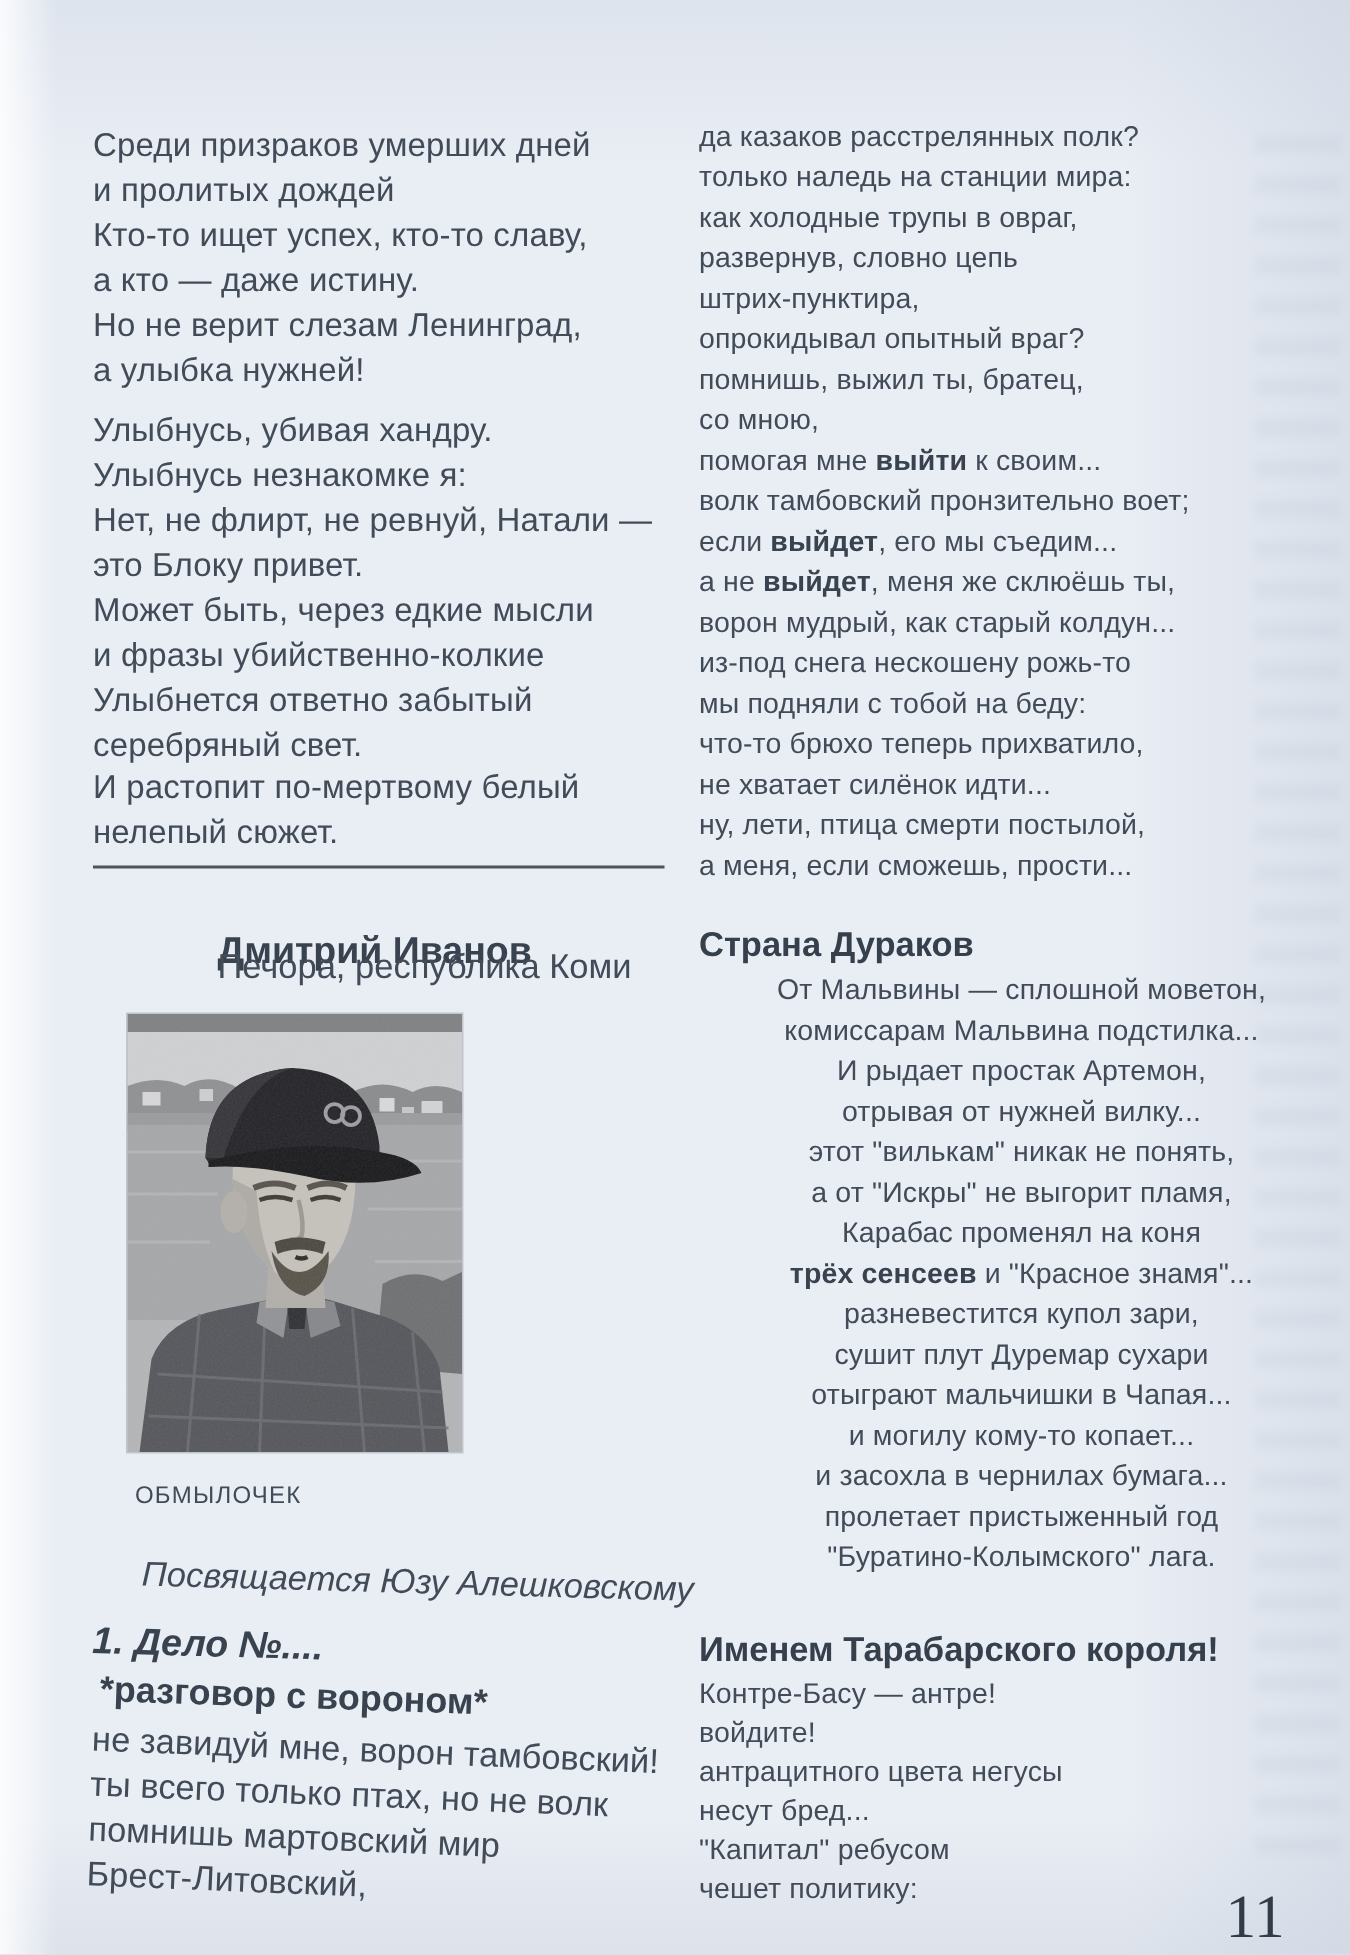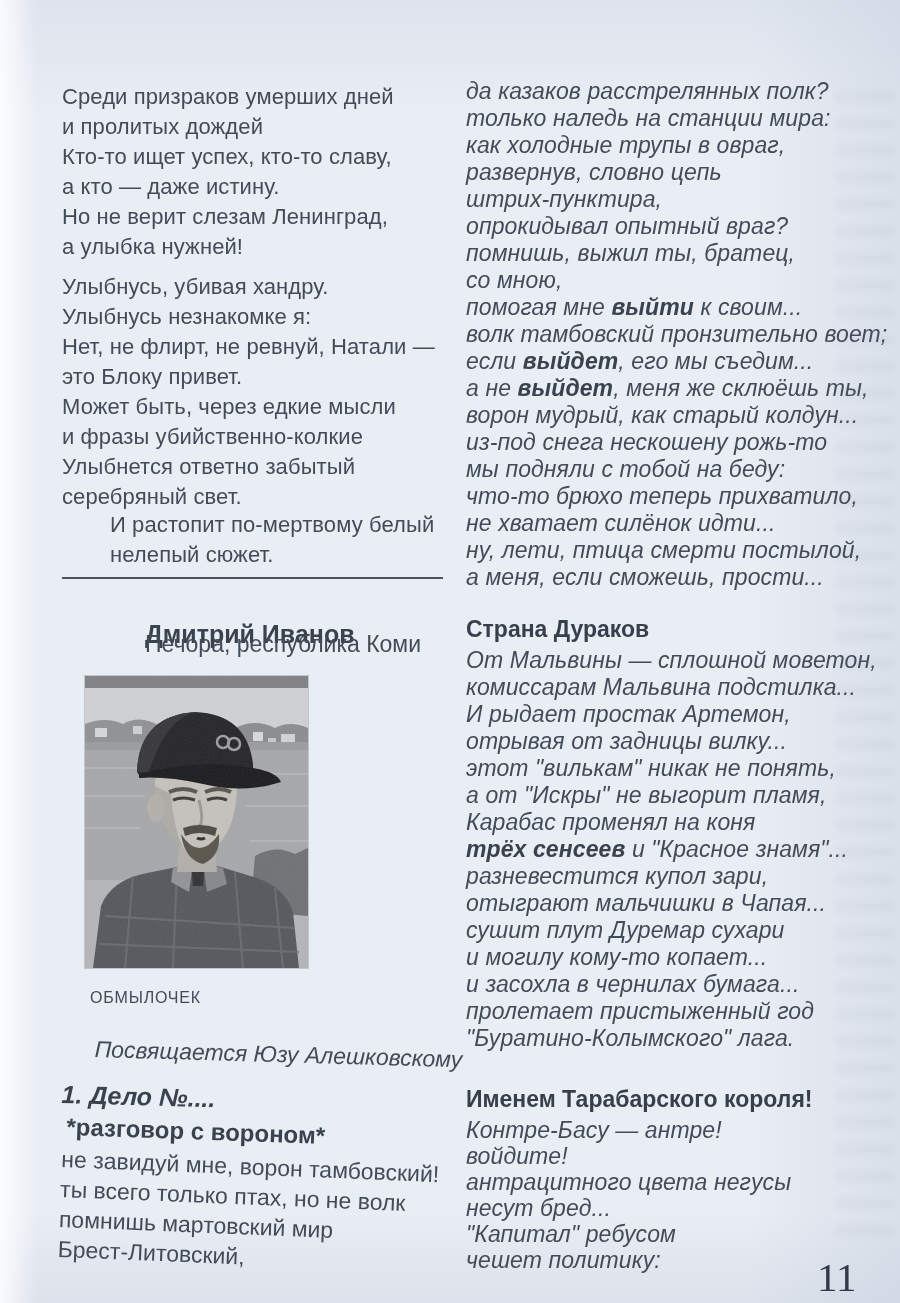--- a/index.html
+++ b/index.html
@@ -13,21 +13,21 @@
     background:
       linear-gradient(90deg, rgba(255,255,255,.85) 0px, rgba(255,255,255,0) 38px),
       linear-gradient(180deg, rgba(203,212,226,.38) 0, rgba(203,212,226,0) 110px),
       linear-gradient(270deg, rgba(196,206,221,.42) 0, rgba(196,206,221,0) 150px),
       linear-gradient(0deg, rgba(182,192,208,.25) 0, rgba(182,192,208,0) 90px),
       #e9edf4;
     color:#424c59;
   }
   .abs{position:absolute;}
   .stanza{font-size:22px;line-height:30px;letter-spacing:.1px;}
-  .poem{font-size:23px;line-height:27px;letter-spacing:.1px;font-style:italic;}
+  .poem{font-size:19px;line-height:27px;letter-spacing:.1px;}
   .poem .line, .stanza .line{white-space:nowrap;}
   b{font-weight:700;color:#39434f;}
   .divider{border-top:2px solid #4e545c;width:381px;}
   .author-name{font-weight:700;font-size:25px;color:#39434f;margin-top:20px;}
   .author-loc{font-size:23px;}
   .sec-title{font-size:16px;letter-spacing:.8px;}
   .dedication{font-style:italic;font-size:23px;transform:rotate(1.6deg);transform-origin:0 0;}
   .poem1-title{font-weight:700;font-style:italic;font-size:25px;color:#39434f;transform:rotate(1.6deg);transform-origin:0 0;}
   .poem1-sub{font-weight:700;font-size:24px;color:#39434f;transform:rotate(2deg);transform-origin:0 0;}
   .poem1-lines{font-size:23px;line-height:30px;transform:rotate(2.3deg);transform-origin:0 0;}
@@ -57,21 +57,21 @@
       <div class="line">Улыбнусь, убивая хандру.</div>
       <div class="line">Улыбнусь незнакомке я:</div>
       <div class="line">Нет, не флирт, не ревнуй, Натали —</div>
       <div class="line">это Блоку привет.</div>
       <div class="line">Может быть, через едкие мысли</div>
       <div class="line">и фразы убийственно-колкие</div>
       <div class="line">Улыбнется ответно забытый</div>
       <div class="line">серебряный свет.</div>
     </div>
 
-  <div class="abs stanza" style="left:62px;top:510px;width:400px;margin-left:48px;">
+  <div class="abs stanza" style="left:62px;top:510px;width:400px;">
       <div class="line">И растопит по-мертвому белый</div>
       <div class="line">нелепый сюжет.</div>
     </div>
 
   <div class="abs divider" style="left:62px;top:577px;"></div>
 
   <div class="abs author-name" style="left:145px;top:600px;">Дмитрий Иванов</div>
   <div class="abs author-loc" style="left:145px;top:631px;">Печора, республика Коми</div>
 
   <div class="abs photo-frame" style="left:85px;top:676px;width:223px;height:292px;" title="черно-белое фото: мужчина в тёмной кепке с бородкой на фоне реки и берега с домами">
@@ -190,32 +190,32 @@
       <div class="line">из-под снега нескошену рожь-то</div>
       <div class="line">мы подняли с тобой на беду:</div>
       <div class="line">что-то брюхо теперь прихватило,</div>
       <div class="line">не хватает силёнок идти...</div>
       <div class="line">ну, лети, птица смерти постылой,</div>
       <div class="line">а меня, если сможешь, прости...</div>
     </div>
 
   <div class="abs p-title" style="left:466px;top:616px;">Страна Дураков</div>
 
-  <div class="abs poem" style="left:466px;top:647px;width:430px;">
+  <div class="abs poem" style="left:466px;top:647px;width:430px;text-align:center;">
       <div class="line">От Мальвины — сплошной моветон,</div>
       <div class="line">комиссарам Мальвина подстилка...</div>
       <div class="line">И рыдает простак Артемон,</div>
-      <div class="line">отрывая от задницы вилку...</div>
+      <div class="line">отрывая от нужней вилку...</div>
       <div class="line">этот "вилькам" никак не понять,</div>
       <div class="line">а от "Искры" не выгорит пламя,</div>
       <div class="line">Карабас променял на коня</div>
       <div class="line"><b>трёх сенсеев</b><span> и "Красное знамя"...</span></div>
       <div class="line">разневестится купол зари,</div>
+      <div class="line">сушит плут Дуремар сухари</div>
       <div class="line">отыграют мальчишки в Чапая...</div>
-      <div class="line">сушит плут Дуремар сухари</div>
       <div class="line">и могилу кому-то копает...</div>
       <div class="line">и засохла в чернилах бумага...</div>
       <div class="line">пролетает пристыженный год</div>
       <div class="line">"Буратино-Колымского" лага.</div>
     </div>
 
   <div class="abs p-title" style="left:466px;top:1086px;">Именем Тарабарского короля!</div>
 
   <div class="abs poem" style="left:466px;top:1117px;width:430px;line-height:26px;">
       <div class="line">Контре-Басу — антре!</div>

